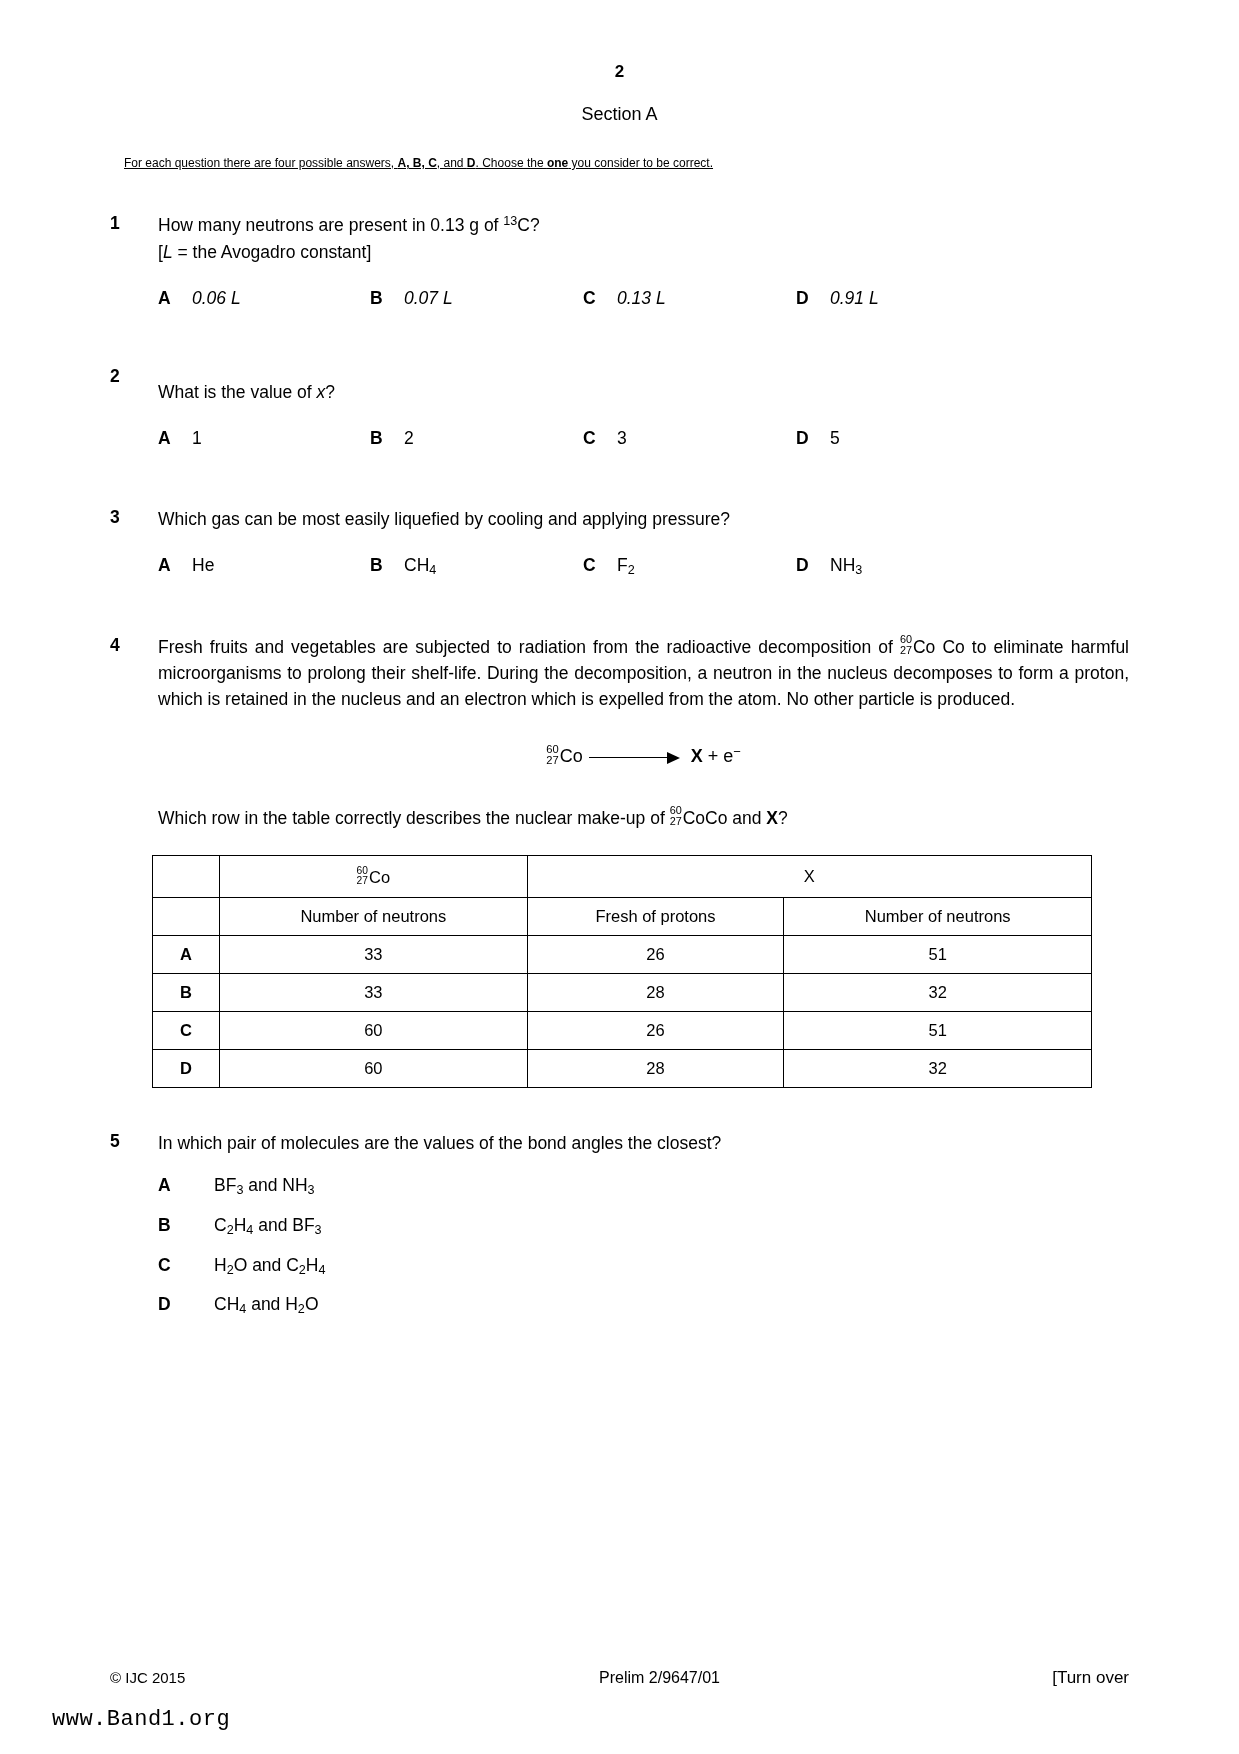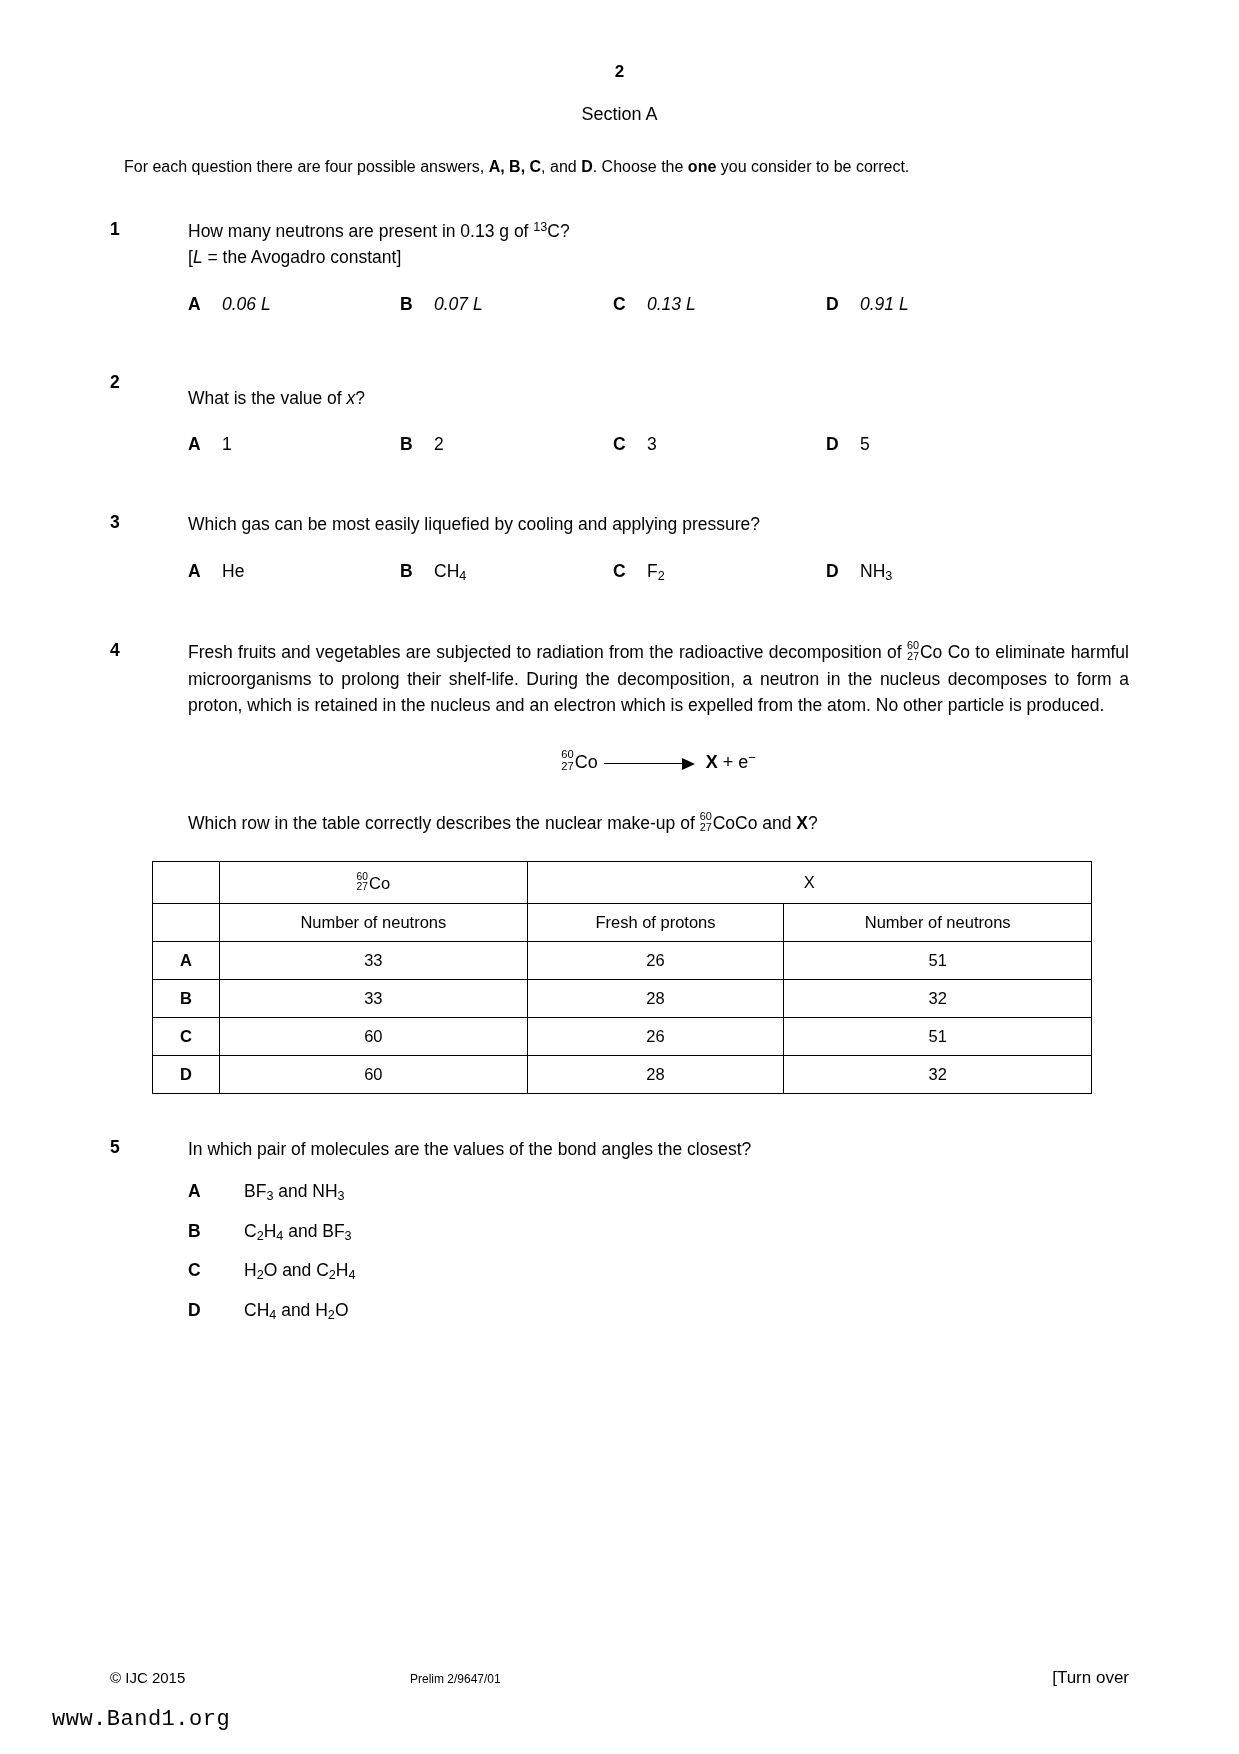--- a/index.html
+++ b/index.html
@@ -27,41 +27,41 @@
     font-weight: bold;
     margin: 0 0 22px 0;
   }
   .section-title {
     text-align: center;
     font-size: 18px;
     font-weight: normal;
     margin: 0 0 30px 0;
   }
   .intro {
-    font-size: 16px;
+    font-size: 12px;
     line-height: 1.45;
     margin: 0 10px 40px 14px;
     text-align: left;
+    text-decoration: underline;
   }
   .q {
     display: flex;
     margin-bottom: 12px;
   }
   .q-num {
     width: 48px;
     flex: 0 0 48px;
     font-size: 17.5px;
     font-weight: bold;
     padding-top: 1px;
   }
   .q-body {
     flex: 1 1 auto;
     font-size: 17.5px;
     line-height: 1.5;
-    margin-left: 30px;
   }
   .q-body.justify {
     text-align: justify;
   }
   .spacer-sm { height: 14px; }
   .spacer-lg { height: 42px; }
 
   .opts-row {
     display: flex;
     margin-top: 20px;
@@ -162,21 +162,21 @@
   .footer {
     position: absolute;
     left: 110px;
     right: 110px;
     bottom: 66px;
     display: flex;
     align-items: baseline;
     font-size: 15px;
   }
   .footer .left { flex: 0 0 300px; }
-  .footer .center { flex: 1 1 auto; text-align: left; font-size: 12px; }
+  .footer .center { flex: 1 1 auto; text-align: center; font-size: 16px; }
   .footer .right { flex: 0 0 220px; text-align: right; font-weight: normal; font-size: 17px; }
 
   .watermark {
     position: absolute;
     left: 52px;
     bottom: 22px;
     font-family: "Liberation Mono", monospace;
     font-size: 22px;
     letter-spacing: 0.5px;
     margin-top: 21px;

